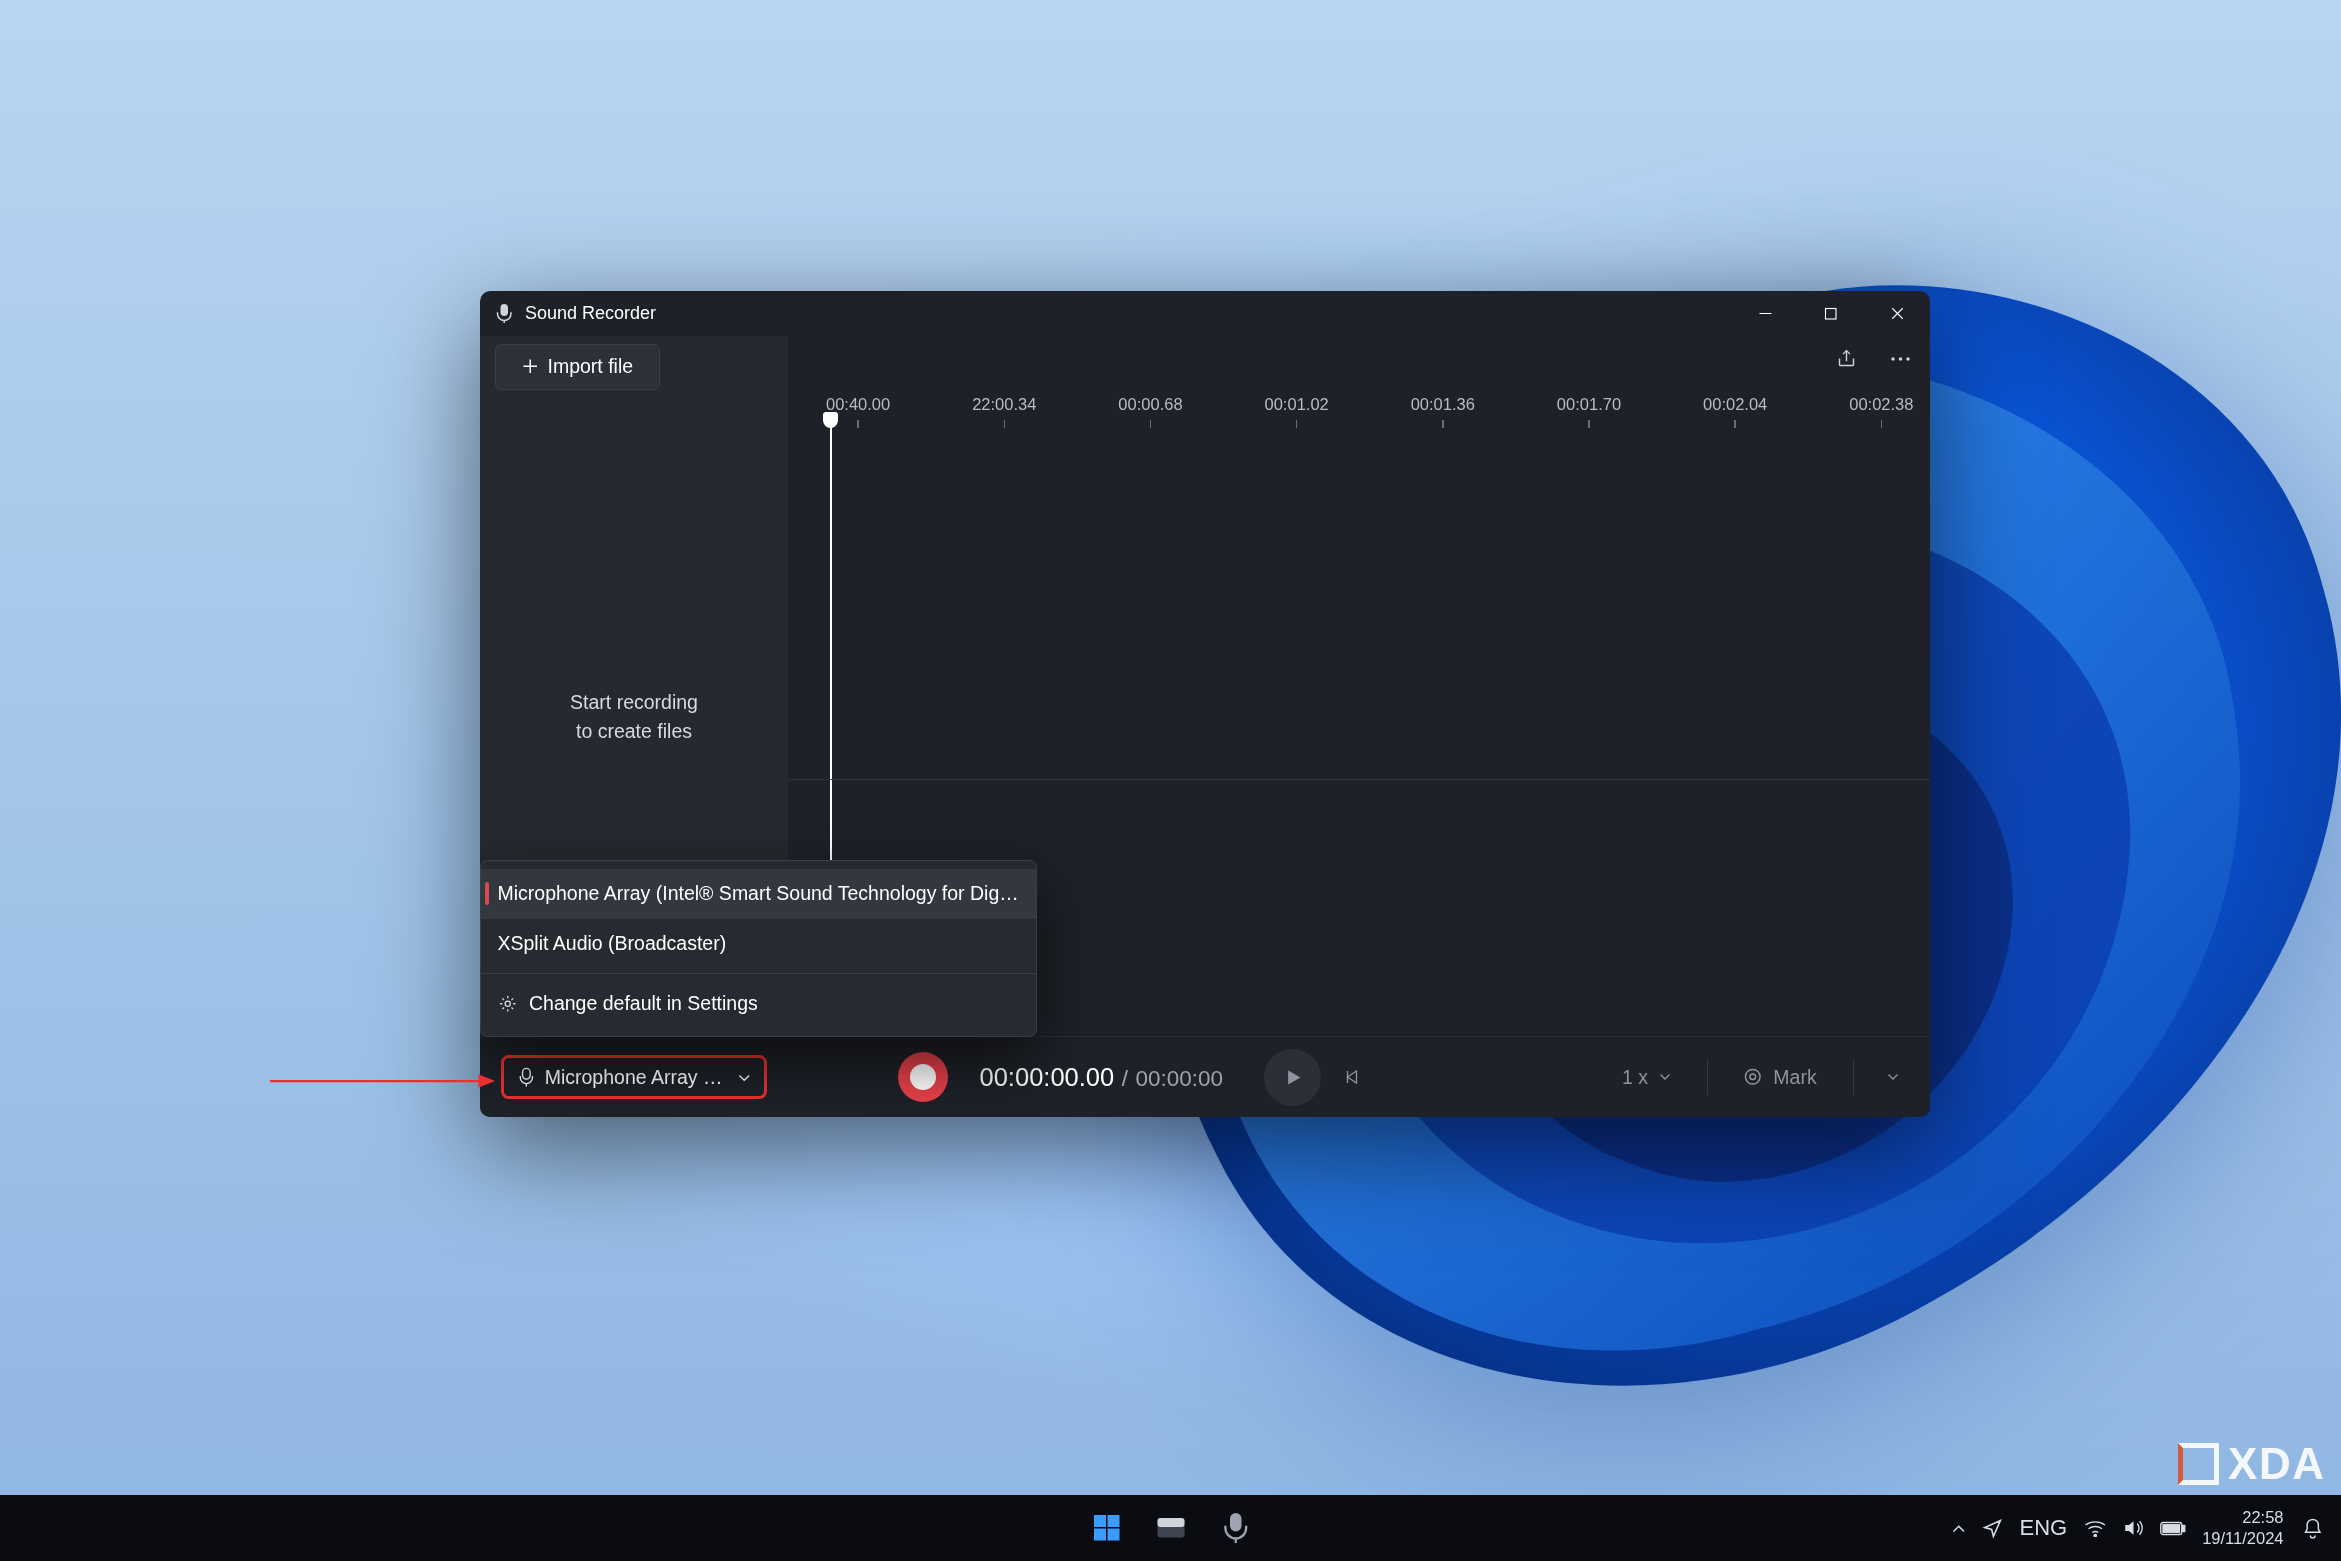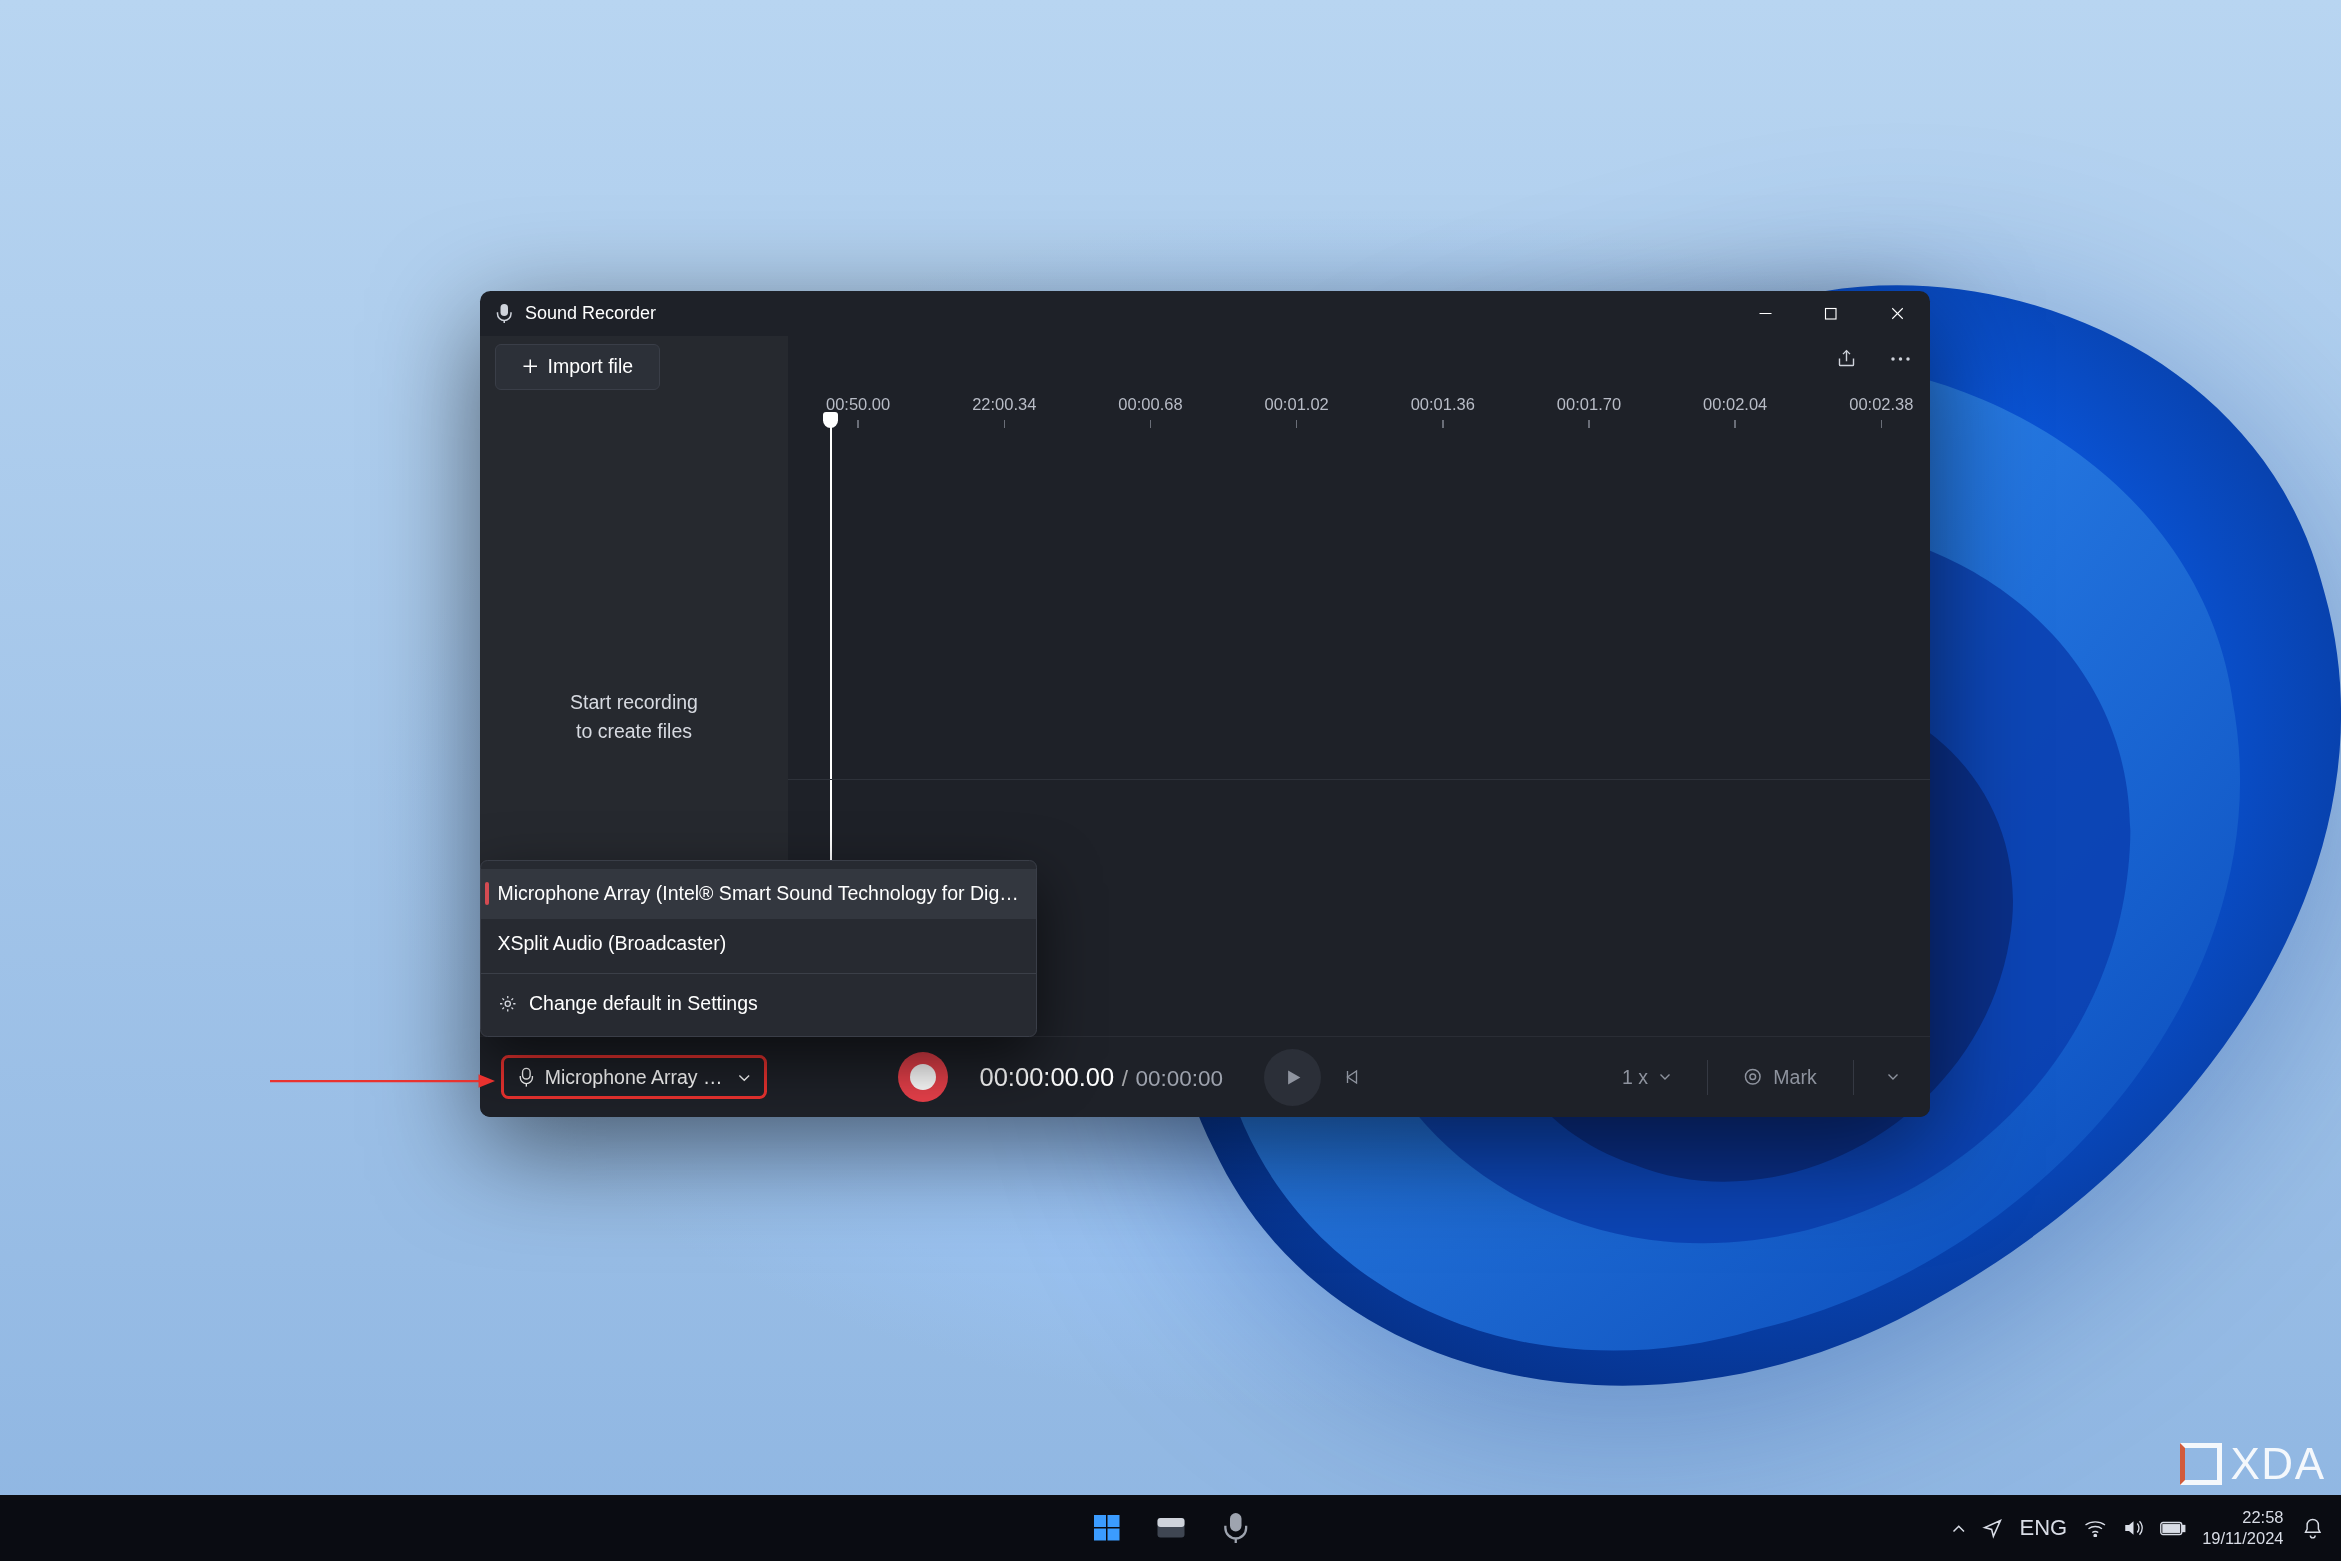--- a/index.html
+++ b/index.html
@@ -20,21 +20,21 @@
   
   .desktop{position:relative;width:2342px;height:1561px;background:
     radial-gradient(60% 55% at 58% 52%, #7fb7ff 0%, #9dc9ff 35%, transparent 70%),
     linear-gradient(#b8d5f1,#8fb6e2);}
   .bloom{position:absolute;left:48%;top:14%;width:1321px;height:1216px;filter:drop-shadow(0 30px 90px rgba(0,50,140,.35));}
   .bloom svg{width:100%;height:100%;}
 
   
   .watermark{position:absolute;right:16.5px;bottom:72px;display:flex;align-items:center;gap:9px;opacity:.9;}
   .watermark .sq{width:31.5px;height:31.5px;border:5.3px solid #fff;border-left-color:#d95129;}
-  .watermark .txt{font-weight:400;font-size:44px;letter-spacing:1.5px;color:#fff;}
+  .watermark .txt{font-weight:700;font-size:44px;letter-spacing:1.5px;color:#fff;}
 
   
   .window{position:absolute;left:480px;top:291px;width:1450px;height:826px;border-radius:10.5px;background:var(--win-bg);box-shadow:0 30px 105px rgba(0,0,0,.55);overflow:hidden;}
   .titlebar{height:45px;display:flex;align-items:center;color:var(--text);}
   .titlebar .app-icon{width:21px;height:21px;margin:0 10.5px 0 13.5px;display:flex;align-items:center;justify-content:center;}
   .titlebar .title{font-size:18px;}
   .titlebar .spacer{flex:1;}
   .win-btn{width:66px;height:45px;display:flex;align-items:center;justify-content:center;color:var(--text);}
 
   .body{display:flex;height:calc(100% - 45px - 80px);}
@@ -180,21 +180,21 @@
             <svg width="21" height="6" viewBox="0 0 28 8">
                 <circle cx="4" cy="4" r="2.3" fill="#cfd3db"></circle>
                 <circle cx="14" cy="4" r="2.3" fill="#cfd3db"></circle>
                 <circle cx="24" cy="4" r="2.3" fill="#cfd3db"></circle>
               </svg>
           </div>
         </div>
 
         <div class="ruler">
           <div class="tick">
-              <span>00:50.00</span>
+              <span>00:40.00</span>
               <span class="bar"></span>
             </div>
           <div class="tick">
               <span>22:00.34</span>
               <span class="bar"></span>
             </div>
           <div class="tick">
               <span>00:00.68</span>
               <span class="bar"></span>
             </div>

